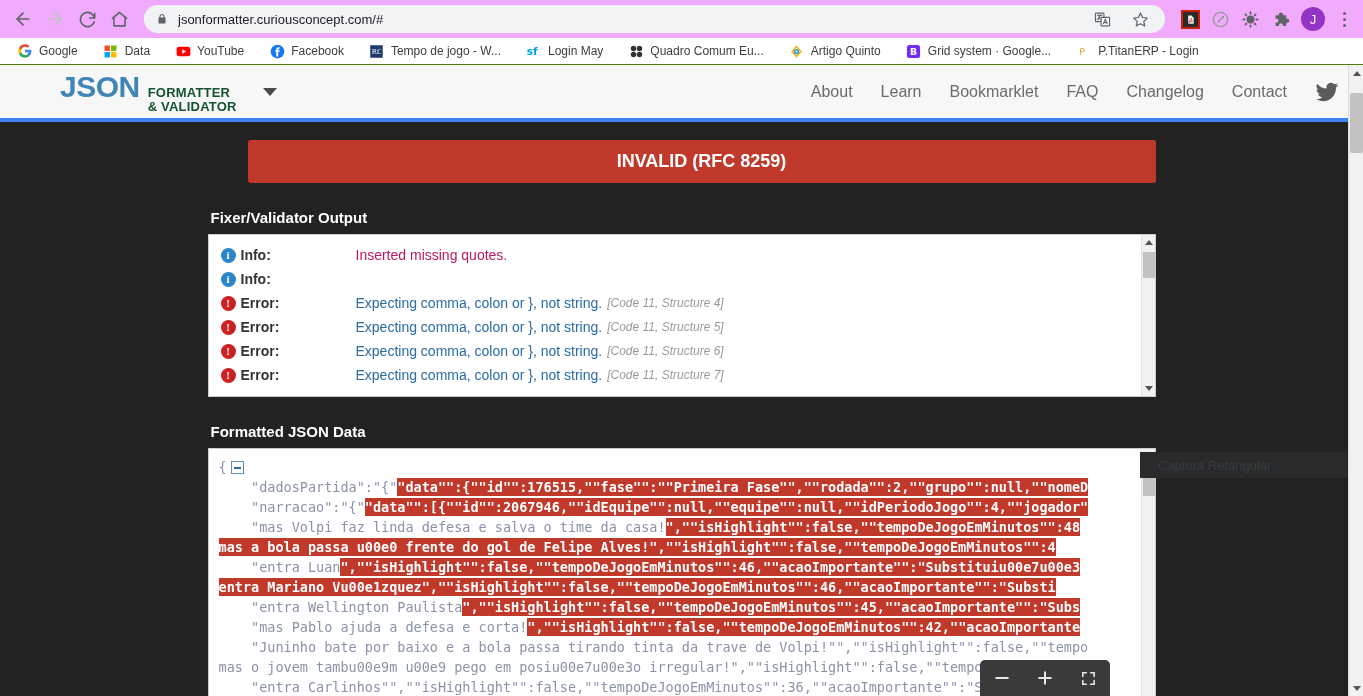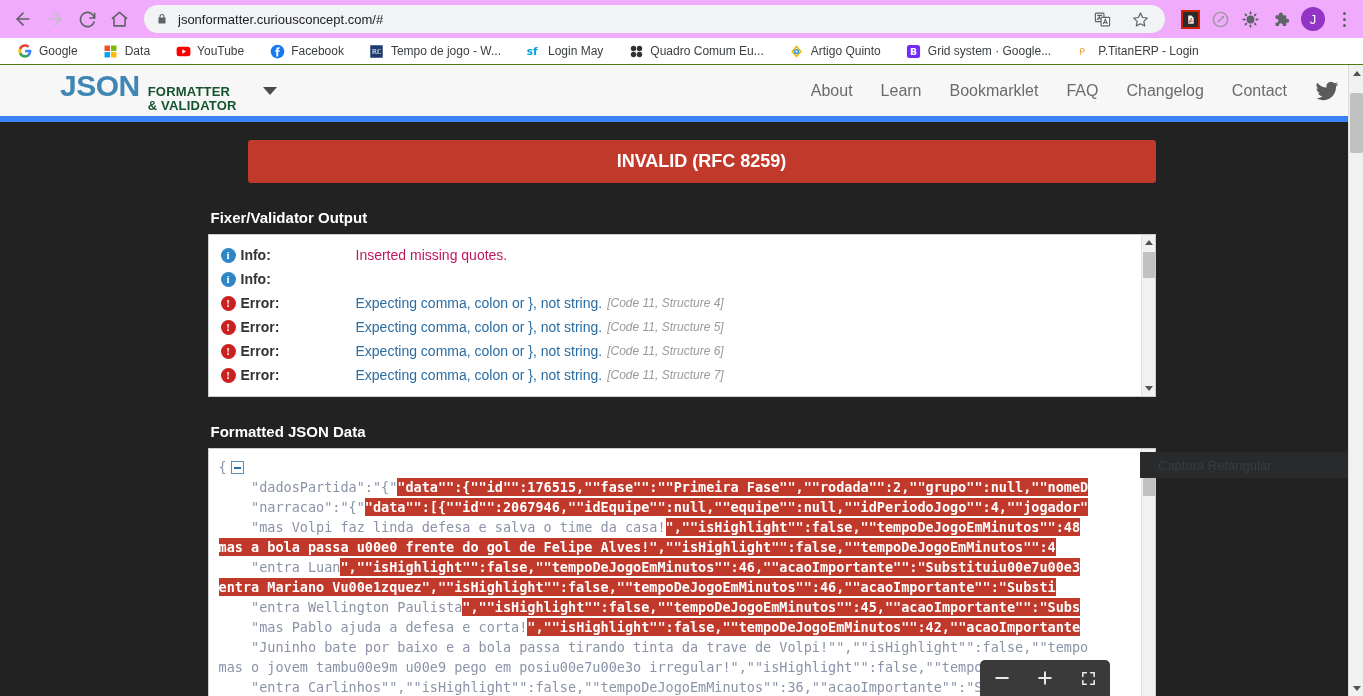--- a/index.html
+++ b/index.html
@@ -82,21 +82,21 @@
   .tri-up { border-bottom:5px solid #50535a; }
   .tri-down { border-top:5px solid #50535a; }
   .page-scrollbar .thumb {
     position:absolute; left:1px; top:28px; width:13px; height:60px;
     background:#c1c1c1; border-radius:2px;
   }
 
   
   .site-header {
     height: 57px; background:#f7f7f7; display:flex; align-items:center;
-    padding: 0 24px 0 60px; border-bottom: 6px solid #3b82f6;
+    padding: 0 24px 0 60px; border-bottom: 4px solid #3b82f6;
   }
   .logo { display:flex; align-items:baseline; gap:8px; }
   .logo .json {
     font-size: 30px; font-weight:bold; color:#3f86b5; letter-spacing:-0.5px;
     font-family:"Liberation Sans", sans-serif;
   }
   .logo .sub {
     display:flex; flex-direction:column; line-height:1.05; font-size:13px;
     font-weight:bold; color:#14532d; letter-spacing:0.2px;
   }

